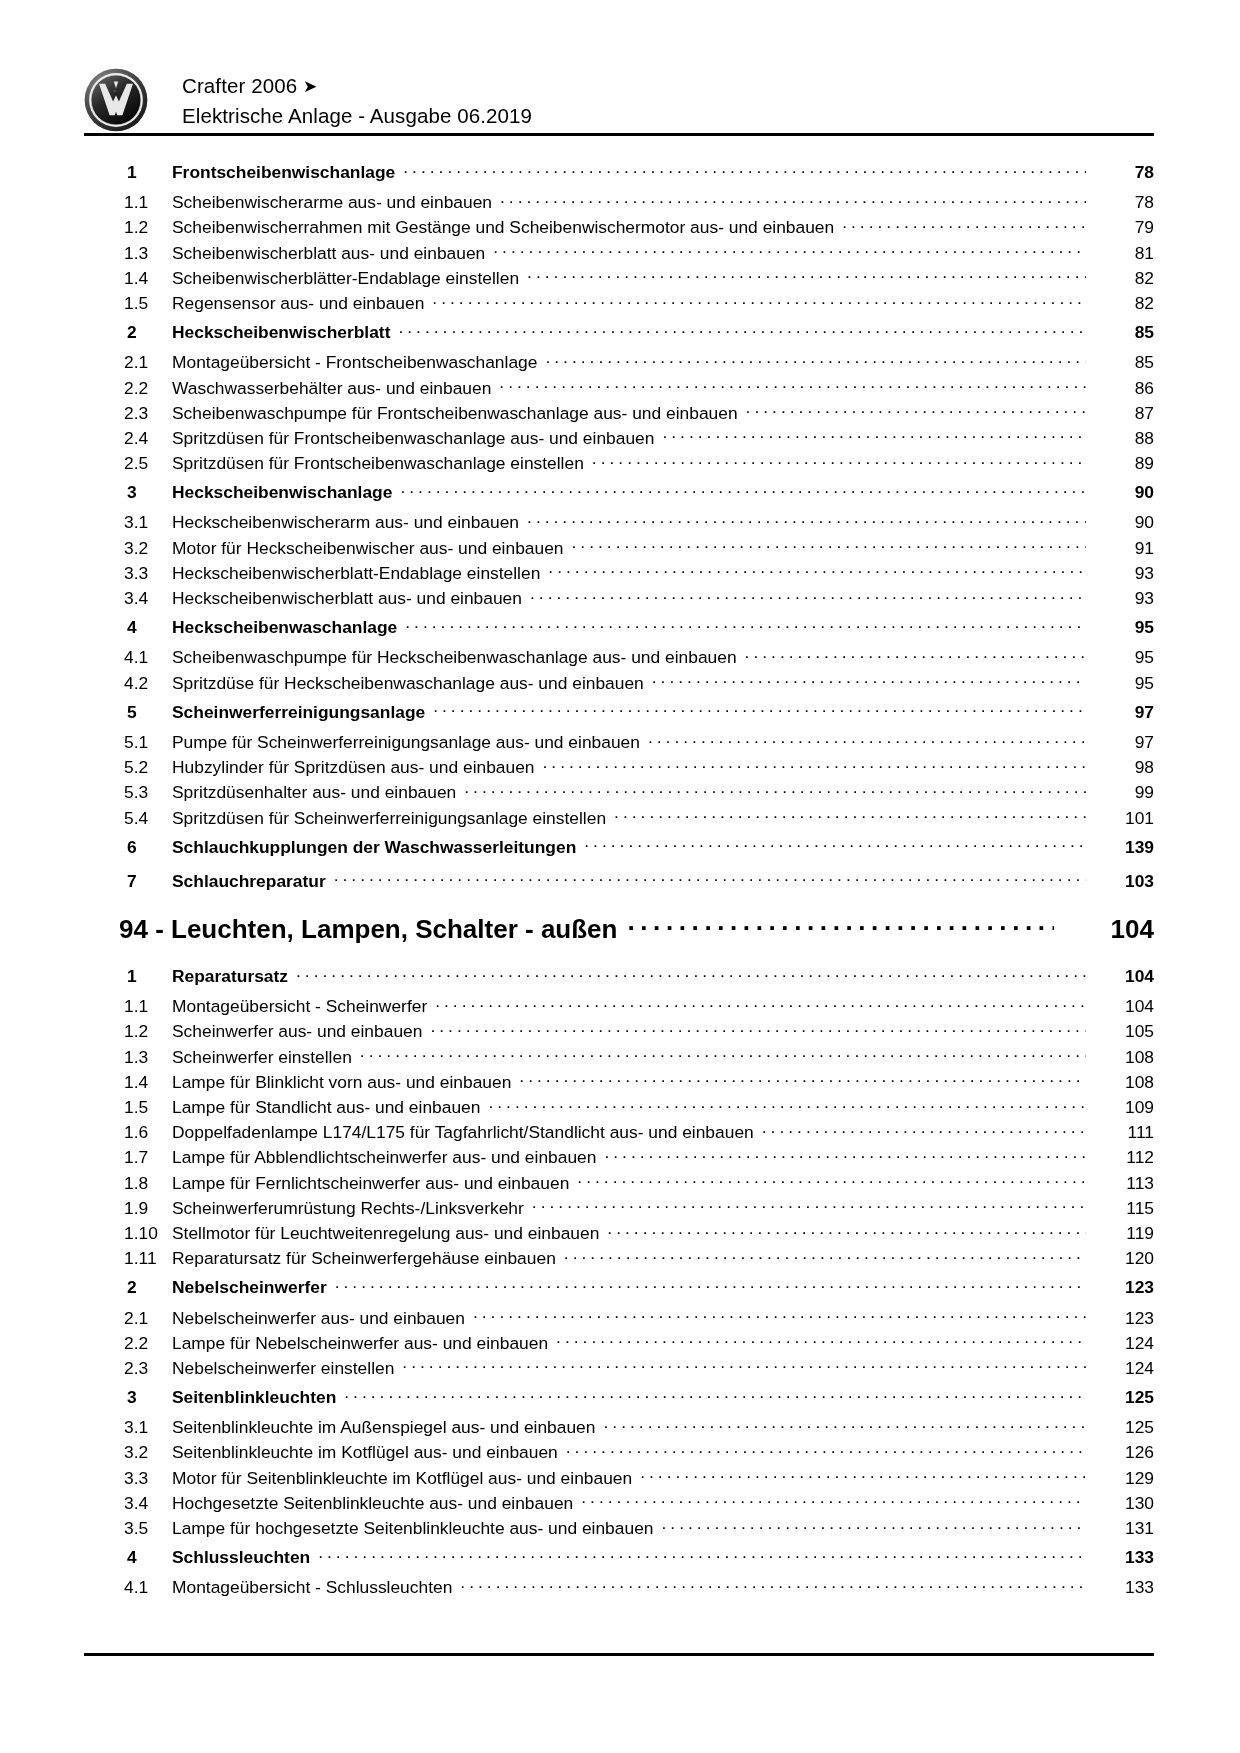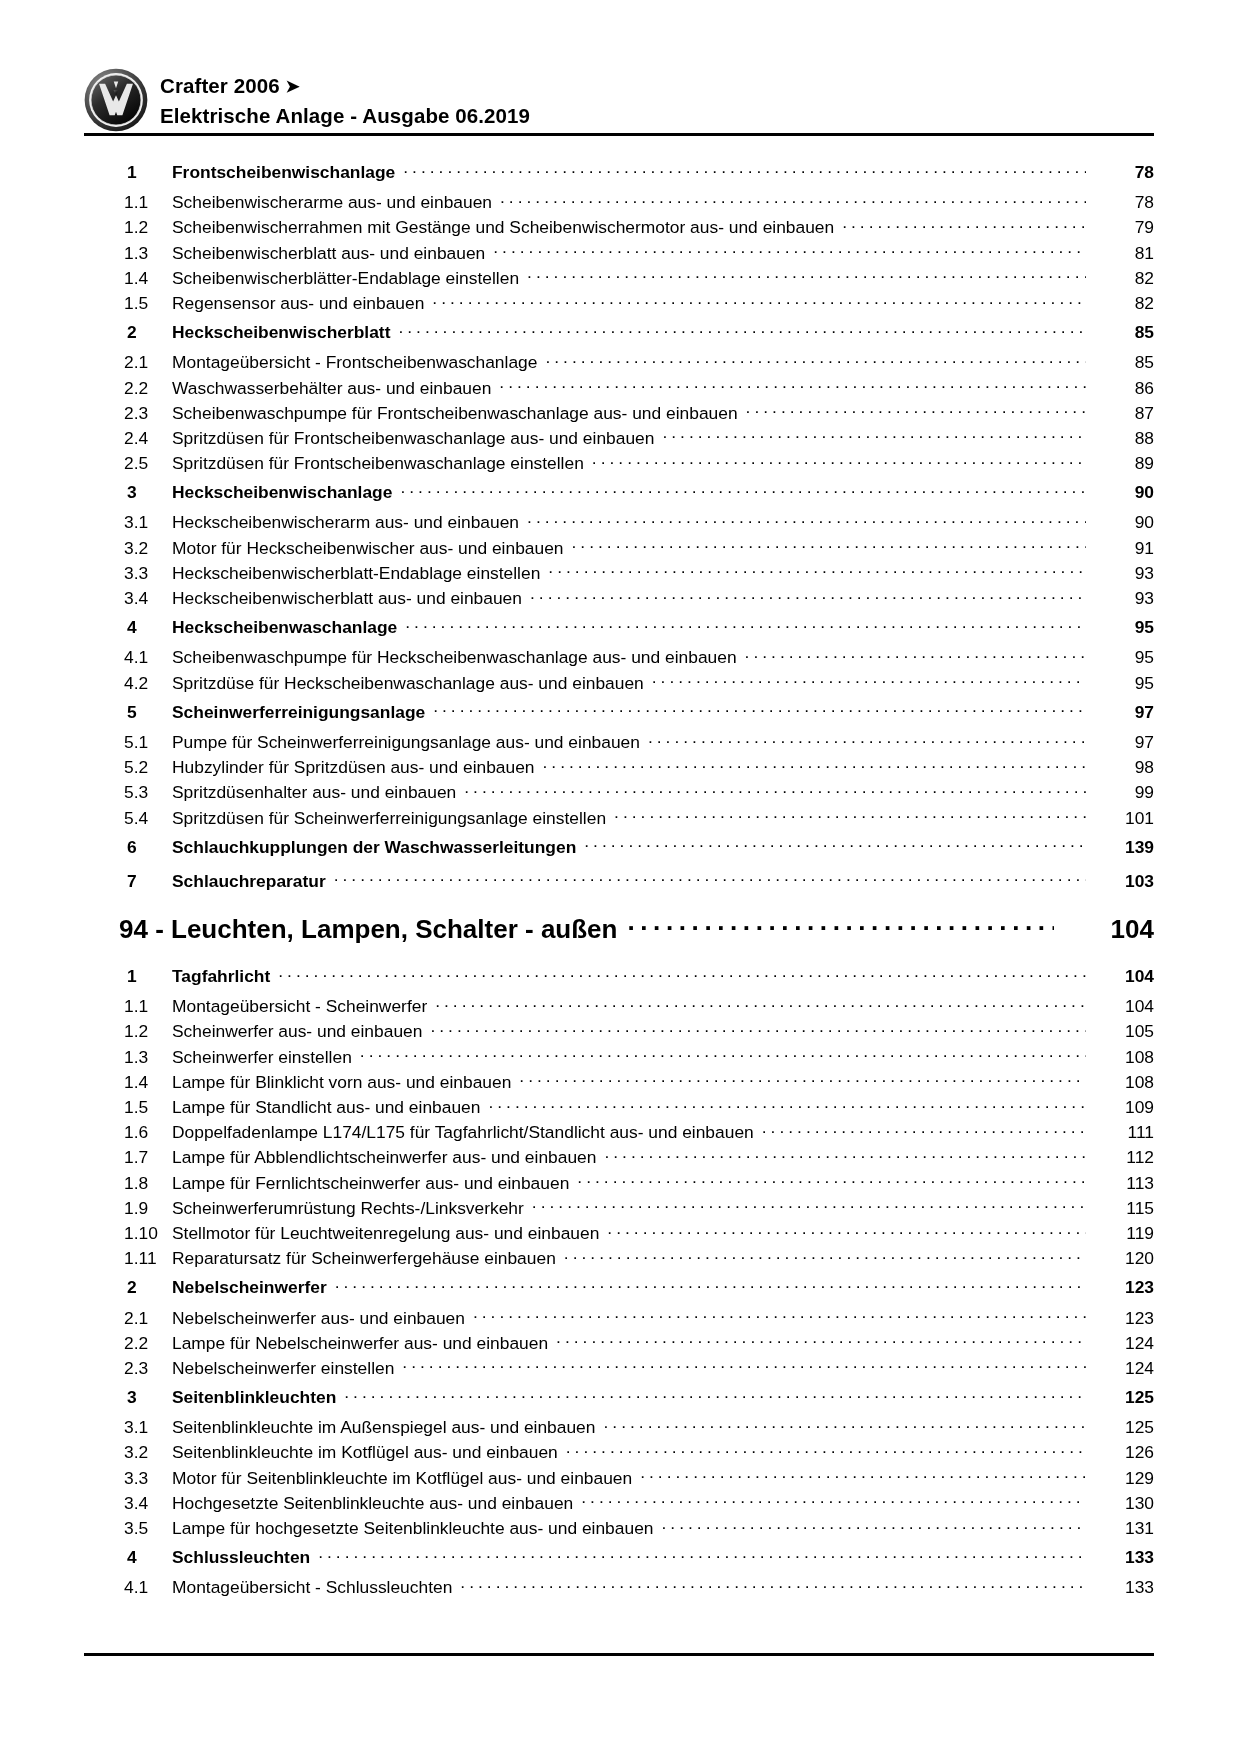--- a/index.html
+++ b/index.html
@@ -33,23 +33,22 @@
     display: flex;
     align-items: flex-start;
   }
   .vw-logo {
     width: 64px;
     height: 64px;
     flex: 0 0 64px;
     margin-top: 2px;
   }
   .header-text {
-    margin-left: 12px;
+    margin-left: 34px;
     padding-top: 6px;
-    font-weight: bold;
   }
   .header-line {
     font-size: 20.5px;
     line-height: 28px;
     letter-spacing: 0.1px;
     white-space: nowrap;
   }
   .arrow-glyph {
     font-size: 17px;
     letter-spacing: -1px;
@@ -388,21 +387,21 @@
 
     <div class="chapter-row">
       <span class="chap-title">94 - Leuchten, Lampen, Schalter - außen</span>
       <span class="leader"></span>
       <span class="pageno">104</span>
     </div>
 
     <div id="toc-part2">
         <div class="toc-row lvl1">
           <span class="num">1</span>
-          <span class="title">Tagfahrlicht</span>
+          <span class="title">Reparatursatz</span>
           <span class="leader"></span>
           <span class="pageno">104</span>
         </div>
         <div class="toc-row lvl2">
           <span class="num">1.1</span>
           <span class="title">Montageübersicht - Scheinwerfer</span>
           <span class="leader"></span>
           <span class="pageno">104</span>
         </div>
         <div class="toc-row lvl2">

